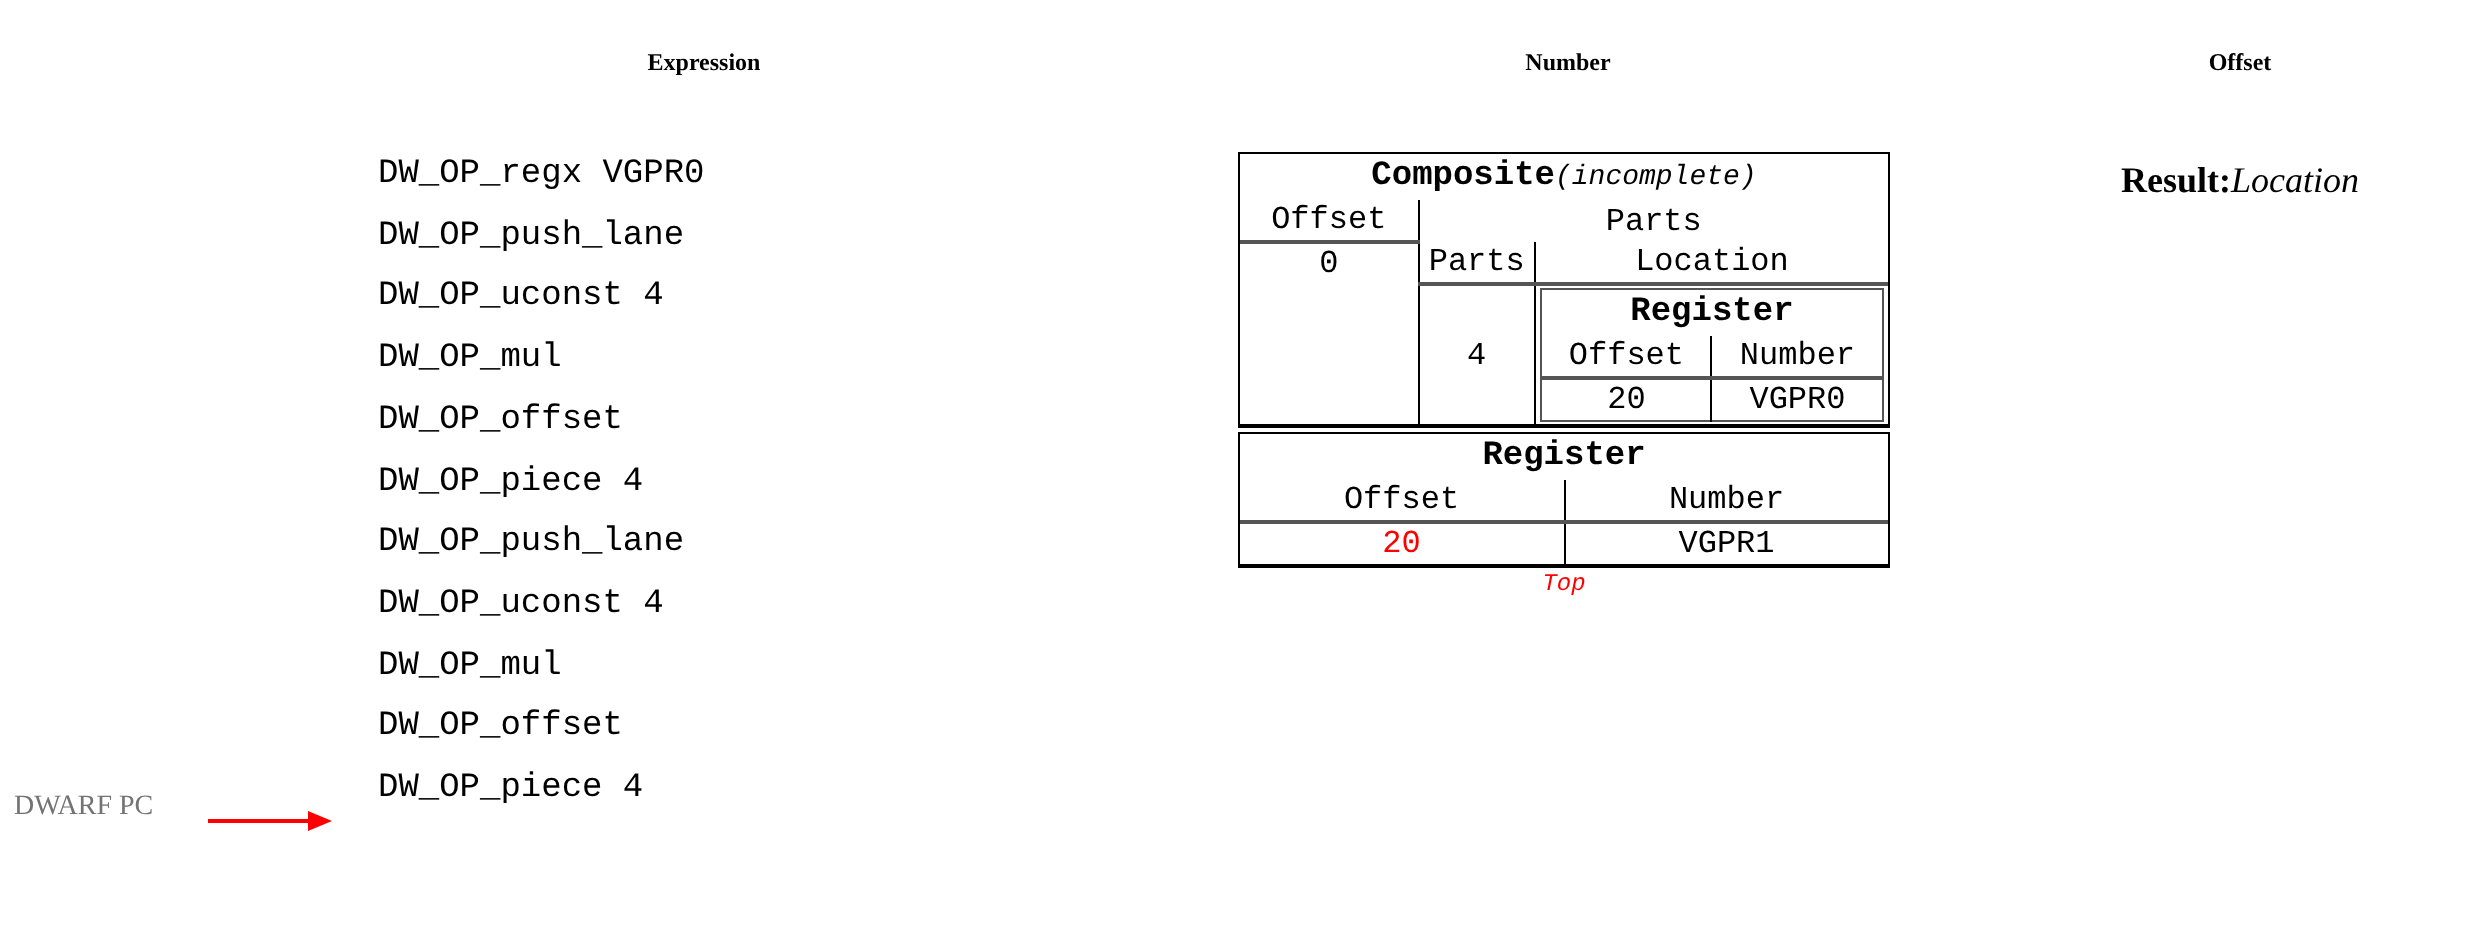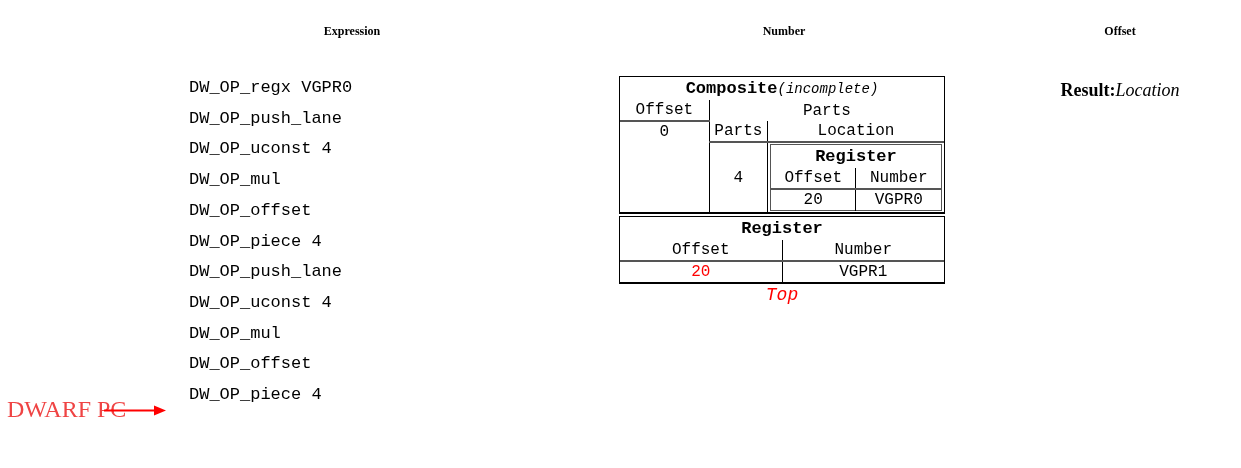--- a/index.html
+++ b/index.html
@@ -37,23 +37,23 @@
     line-height: 30.7px;
     margin-left: 17px;
   }
   #expression-list .expr-line { white-space: pre; }
 
   
   #dwarf-pc-annotation {
     position: absolute;
     left: 7px;
     top: 396px;
-    color: #ef4444;
-    font-family: "Liberation Serif", serif;
-    font-size: 24px;
+    color: #737373;
+    font-family: "Liberation Serif", serif;
+    font-size: 14px;
     white-space: nowrap;
   }
   #dwarf-pc-arrow {
     position: absolute;
     left: 104px;
     top: 405px;
     width: 62px;
     height: 11px;
   }
 
@@ -116,21 +116,21 @@
     padding: 1px 2px;
     text-align: center;
     vertical-align: middle;
   }
 
   #stack-top-label {
     text-align: center;
     color: #ff0000;
     font-family: "Liberation Mono", monospace;
     font-style: italic;
-    font-size: 18px;
+    font-size: 12px;
     padding-top: 1px;
   }
 
   
   #context-block {
     position: absolute;
     left: 1120px;
     top: 78px;
     transform: translateX(-50%);
     text-align: center;

